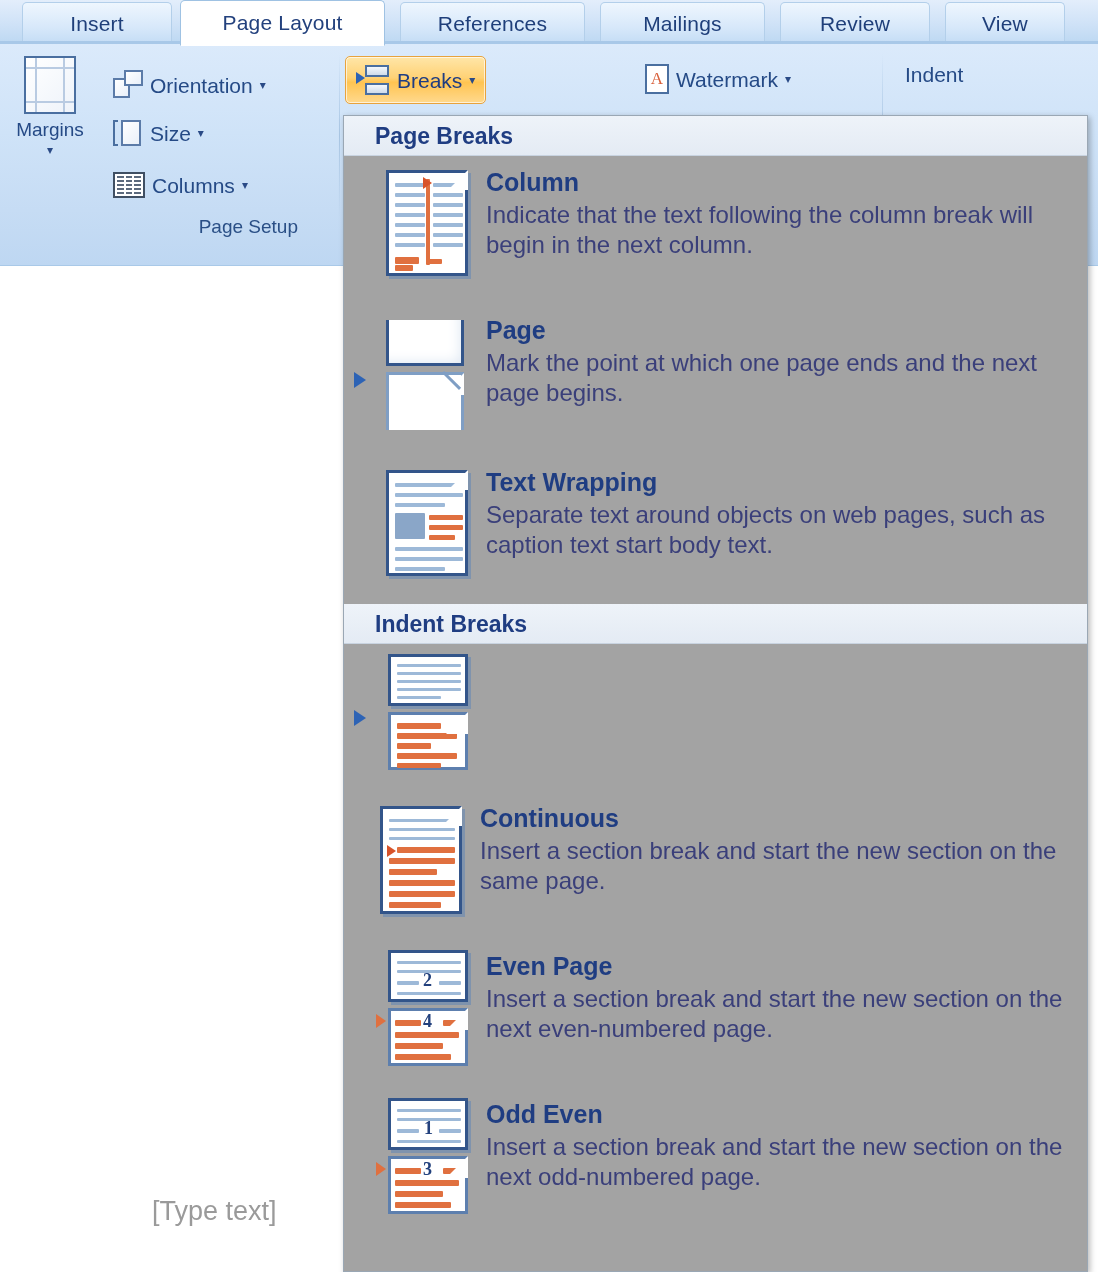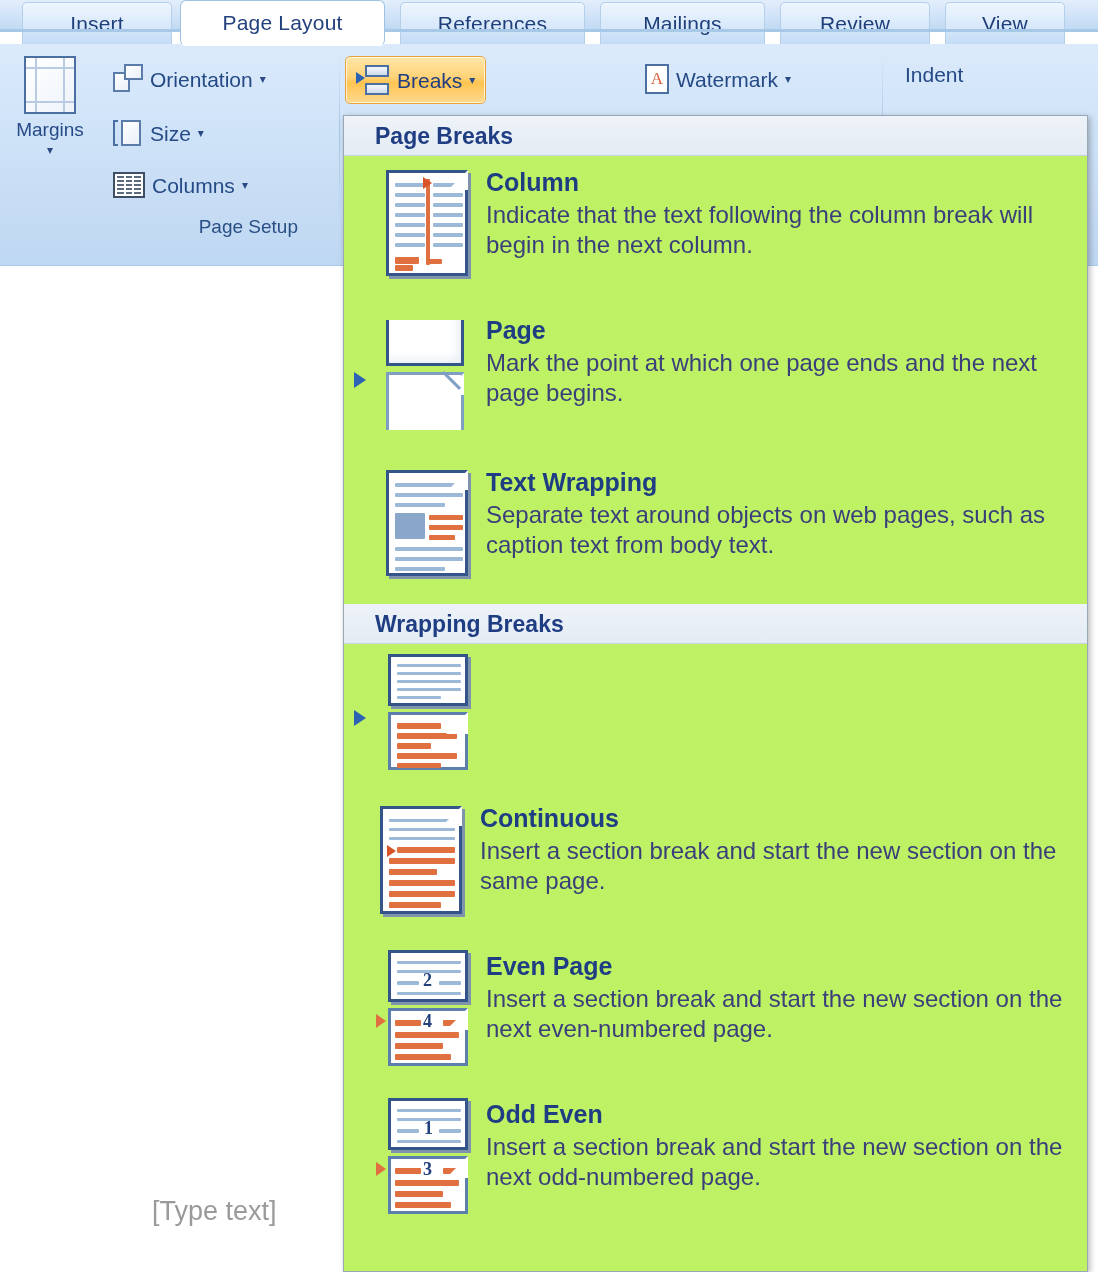--- a/index.html
+++ b/index.html
@@ -6,21 +6,21 @@
   html,body {
     width:1098px; height:1272px;
     font-family:"Liberation Sans", sans-serif;
     background:#ffffff;
     overflow:hidden;
   }
   #app { position:relative; width:1098px; height:1272px; background:#ffffff; }
 
   
   .tabbar{
-    position:absolute; left:0; top:0; width:1098px; height:32px;
+    position:absolute; left:0; top:0; width:1098px; height:44px;
     background:linear-gradient(to bottom,#e3eefb 0%,#cfe2f7 55%,#bcd8f2 100%);
   }
   .tabbar:after{
     content:""; position:absolute; left:0; bottom:0; width:100%; height:3px;
     background:#a8c8e8;
   }
   .tab{
     position:absolute; top:2px; height:42px;
     display:flex; align-items:center; justify-content:center;
     font-size:21px; color:#1f3f7a; letter-spacing:.2px;
@@ -104,21 +104,21 @@
       to bottom,#5c6a7d 0 2px,#ffffff 2px 4px); }
 
   
   .ico-wm{ width:24px; height:30px; border:2px solid #4a6fa0; background:#fff;
       display:flex; align-items:center; justify-content:center;
       font-size:17px; color:#d9613c; font-family:"Liberation Serif",serif; }
 
   
   .menu{
     position:absolute; left:343px; top:115px; width:745px; height:1157px;
-    background:#bef264;
+    background:#a3a3a3;
     border:1px solid #9aa7b4;
     box-shadow:2px 2px 6px rgba(0,0,0,.28);
     overflow:hidden;
   }
   .menu-head{
     height:40px; line-height:40px; padding-left:31px;
     font-size:23px; font-weight:bold; color:#1f3d82;
     background:linear-gradient(to bottom,#eef3f9 0%,#e4ebf4 100%);
     border-bottom:1px solid #c8d3e0;
   }
@@ -185,21 +185,21 @@
 </style>
 </head>
 <body>
 
 <div id="app">
 
   <div class="tabbar">
     <div class="tab" style="left:22px;width:150px;">
       <span>Insert</span>
     </div>
-    <div class="tab active" style="left:180px;width:205px;border-radius:6px;">
+    <div class="tab active" style="left:180px;width:205px;">
       <span>Page Layout</span>
     </div>
     <div class="tab" style="left:400px;width:185px;">
       <span>References</span>
     </div>
     <div class="tab" style="left:600px;width:165px;">
       <span>Mailings</span>
     </div>
     <div class="tab" style="left:780px;width:150px;">
       <span>Review</span>
@@ -217,21 +217,21 @@
         <span class="ico ico-margins">
           <i class="v1"></i>
             <i class="v2"></i>
             <i class="h1"></i>
             <i class="h2"></i>
         </span>
         <span style="margin-top:5px;">Margins</span>
         <span class="caret" style="margin-top:3px;">▾</span>
       </div>
 
-      <div class="smallbtn" style="left:108px; top:14px;">
+      <div class="smallbtn" style="left:108px; top:20px;">
         <span class="ico ico-orient">
           <span class="pg pgA"></span>
             <span class="pg pgB"></span>
         </span>
         <span class="cap">Orientation</span>
         <span class="caret">▾</span>
       </div>
 
       <div class="smallbtn" style="left:108px; top:68px;">
         <span class="ico ico-size">
@@ -359,25 +359,25 @@
             <b class="blueline" style="left:6px;top:74px;width:68px;"></b>
             <b class="blueline" style="left:6px;top:84px;width:68px;"></b>
             <b class="blueline" style="left:6px;top:94px;width:50px;"></b>
           </div>
         </div>
         <span style="position:absolute;left:74px;top:4px;width:0;height:0;
               border-left:20px solid transparent;border-bottom:20px solid #ffffff;"></span>
       </div>
       <div class="mi-text">
         <div class="mi-title">Text Wrapping</div>
-        <div class="mi-desc">Separate text around objects on web pages, such as caption text from body text.</div>
-      </div>
-    </div>
-
-    <div class="menu-head">Wrapping Breaks</div>
+        <div class="mi-desc">Separate text around objects on web pages, such as caption text start body text.</div>
+      </div>
+    </div>
+
+    <div class="menu-head">Indent Breaks</div>
 
     <div class="menu-item" style="height:148px;">
       <span class="marker"></span>
       <div class="mi-icon">
         <div class="docbox" style="left:14px;top:0px;width:80px;height:52px;">
           <div class="lines">
             <b class="blueline" style="left:6px;top:7px;width:64px;height:3px;"></b>
             <b class="blueline" style="left:6px;top:15px;width:64px;height:3px;"></b>
             <b class="blueline" style="left:6px;top:23px;width:64px;height:3px;"></b>
             <b class="blueline" style="left:6px;top:31px;width:64px;height:3px;"></b>

